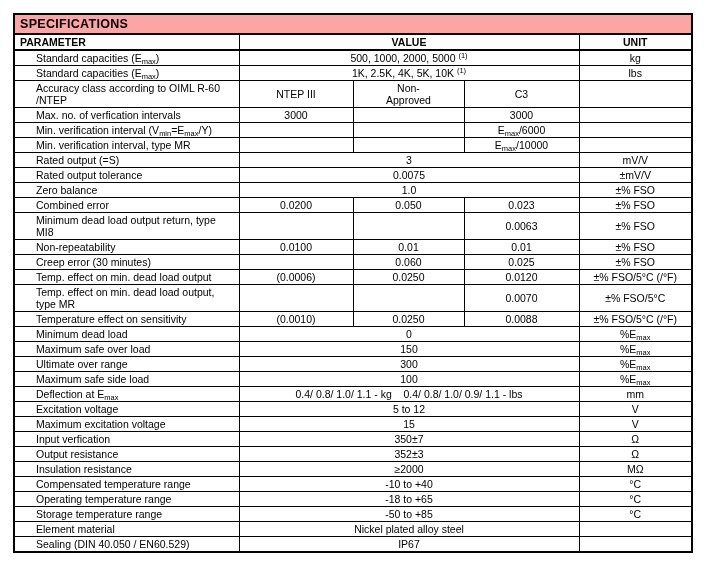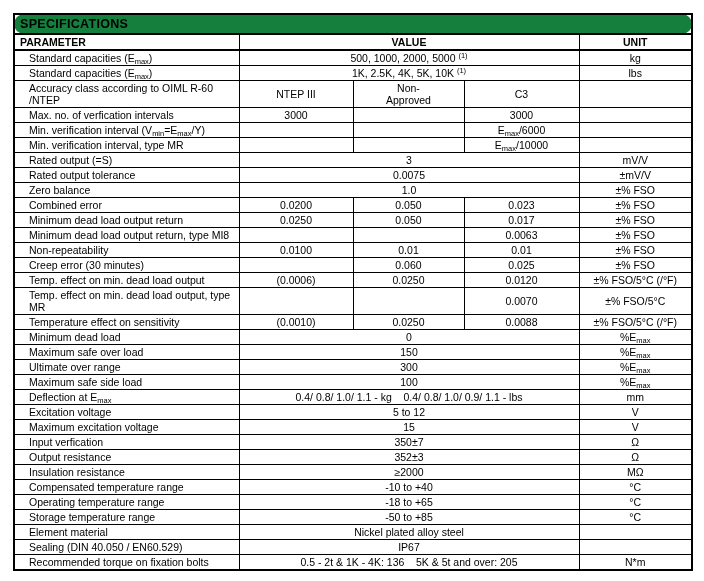--- a/index.html
+++ b/index.html
@@ -29,40 +29,40 @@
     letter-spacing: 0.3px;
   }
   tr.head-row th {
     font-weight: bold;
     height: 15px;
     padding: 1px 21px;
     border-bottom: 2px solid #000;
   }
   tr.head-row th.param-h { text-align: left; padding-left: 5px; }
   tbody td { height: 15px; padding: 1px 4px; }
-  td.param { text-align: left; padding-left: 14px; }
+  td.param { text-align: left; padding-left: 21px; }
   td.val, td.unit { text-align: center; white-space: pre-wrap; }
   sub { font-size: 7.5px; vertical-align: -2px; line-height: 0; }
   sup { font-size: 7.5px; vertical-align: 4px; line-height: 0; }
 </style>
 </head>
 <body>
 
 <div class="sheet">
   <table class="spec">
     <colgroup>
       <col style="width:225px">
         <col style="width:114px">
         <col style="width:111px">
         <col style="width:115px">
         <col style="width:113px">
     </colgroup>
     <thead>
       <tr class="title-row">
-        <th colspan="5" class="title-bar" style="background: #15803d; border-radius: 10px;">SPECIFICATIONS</th>
+        <th colspan="5" class="title-bar" style="background: #fca5a5;">SPECIFICATIONS</th>
       </tr>
       <tr class="head-row">
         <th class="param-h">PARAMETER</th>
         <th colspan="3">VALUE</th>
         <th>UNIT</th>
       </tr>
     </thead>
     <tbody>
         <tr>
           <td class="param">Standard capacities (E<sub>max</sub>)</td>
@@ -118,27 +118,20 @@
           <td class="unit">±% FSO</td>
         </tr>
         <tr>
           <td class="param">Combined error</td>
           <td class="val">0.0200</td>
           <td class="val">0.050</td>
           <td class="val">0.023</td>
           <td class="unit">±% FSO</td>
         </tr>
         <tr>
-          <td class="param">Minimum dead load output return</td>
-          <td class="val">0.0250</td>
-          <td class="val">0.050</td>
-          <td class="val">0.017</td>
-          <td class="unit">±% FSO</td>
-        </tr>
-        <tr>
           <td class="param">Minimum dead load output return, type MI8</td>
           <td class="val"></td>
           <td class="val"></td>
           <td class="val">0.0063</td>
           <td class="unit">±% FSO</td>
         </tr>
         <tr>
           <td class="param">Non-repeatability</td>
           <td class="val">0.0100</td>
           <td class="val">0.01</td>
@@ -241,20 +234,15 @@
         <tr>
           <td class="param">Element material</td>
           <td colspan="3" class="val">Nickel plated alloy steel</td>
           <td class="unit"></td>
         </tr>
         <tr>
           <td class="param">Sealing (DIN 40.050 / EN60.529)</td>
           <td colspan="3" class="val">IP67</td>
           <td class="unit"></td>
         </tr>
-        <tr>
-          <td class="param">Recommended torque on fixation bolts</td>
-          <td colspan="3" class="val">0.5 - 2t &amp; 1K - 4K: 136    5K &amp; 5t and over: 205</td>
-          <td class="unit">N*m</td>
-        </tr>
       </tbody>
   </table>
 </div>
 
 </body></html>

